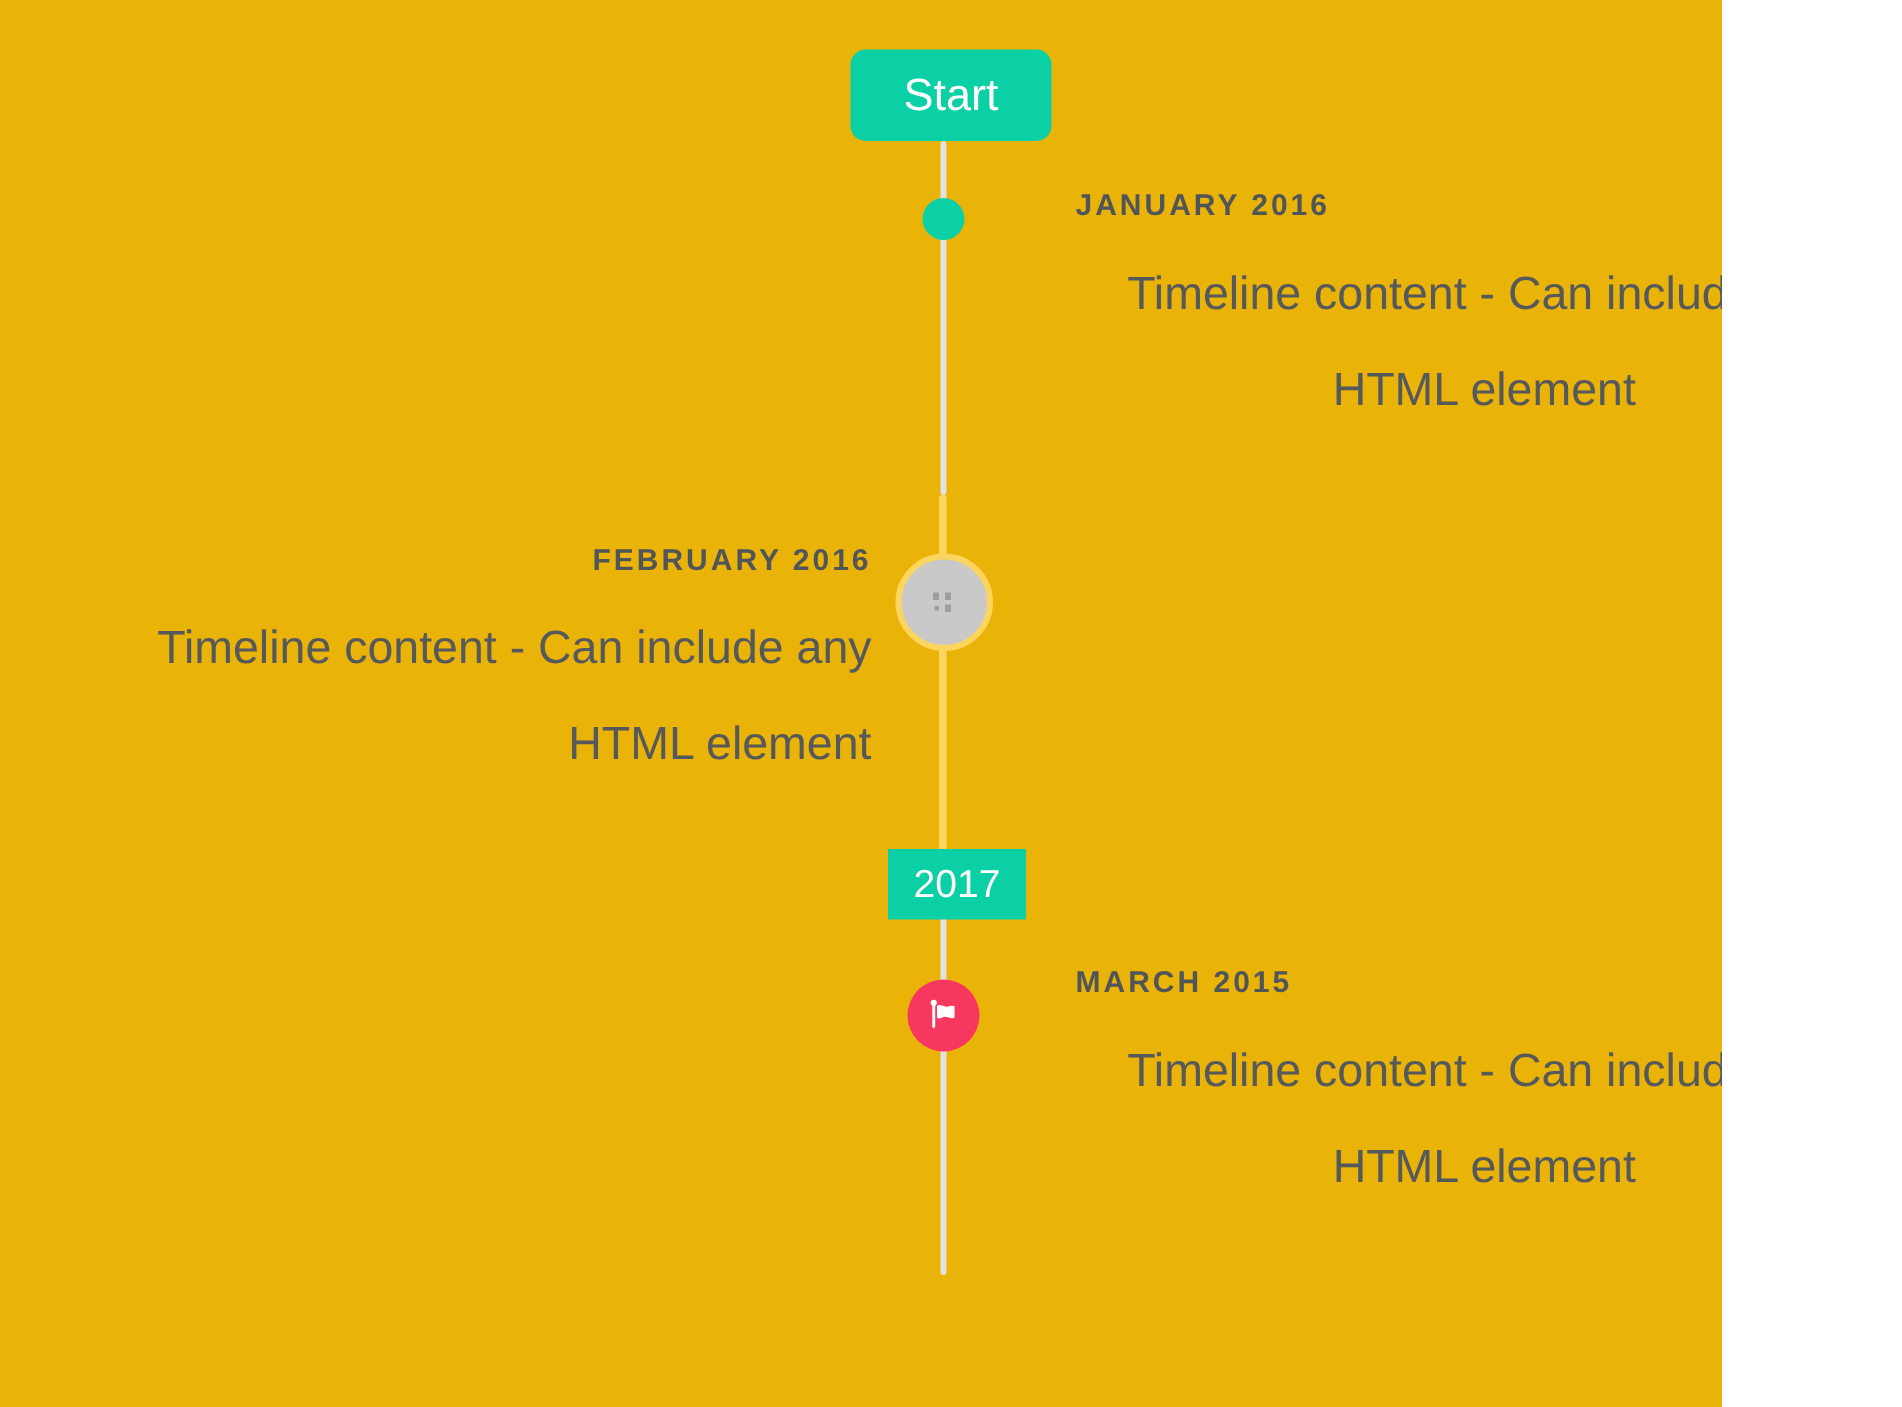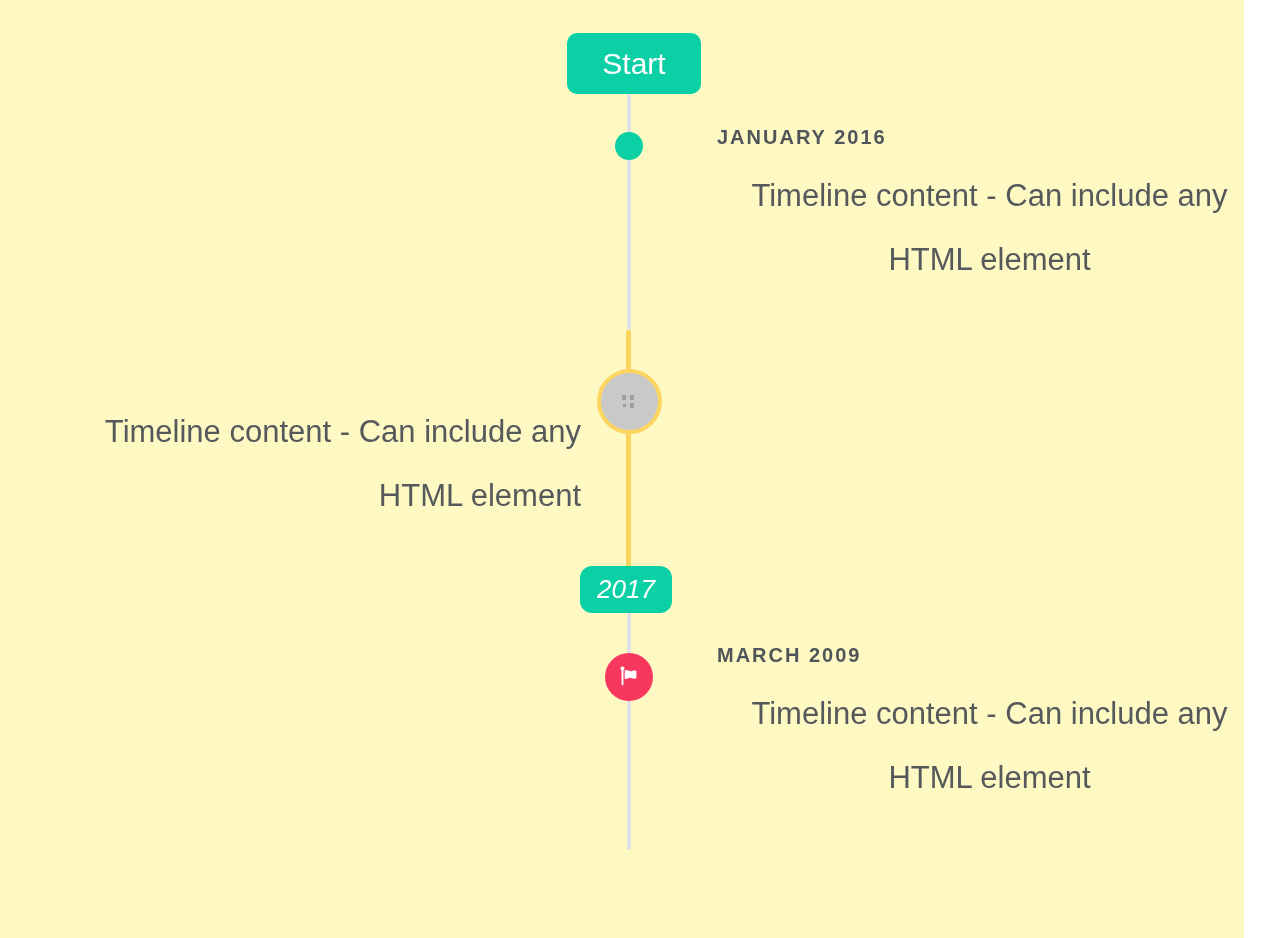--- a/index.html
+++ b/index.html
@@ -3,23 +3,23 @@
 <meta charset="utf-8">
 <style>
   html, body {
     margin: 0;
     padding: 0;
     background: #ffffff;
     font-family: "Liberation Sans", "DejaVu Sans", sans-serif;
   }
   .page {
     position: relative;
-    width: 1244px;
+    width: 1148px;
     height: 938px;
-    background: #fef9c3;
+    background: #eab308;
     overflow: hidden;
   }
   
   .line-seg {
     position: absolute;
     border-radius: 2px;
   }
   .line-gray { background: #e2e2e2; width: 4px; left: 627px; }
   .line-yellow { background: #fcd55f; width: 5px; left: 626px; }
   .seg-top    { top: 94px;  height: 236px; }
@@ -31,21 +31,21 @@
     background: #0bd0a5;
     color: #ffffff;
     border-radius: 10px;
     display: flex;
     align-items: center;
     justify-content: center;
     box-sizing: border-box;
     z-index: 3;
   }
   .badge-start { left: 567px; top: 33px;  width: 134px; height: 61px; font-size: 30px; }
-  .badge-year  { left: 580px; top: 566px; width: 92px;  height: 47px; font-size: 26px; border-radius: 12px; font-style: italic; }
+  .badge-year  { left: 592px; top: 566px; width: 92px;  height: 47px; font-size: 26px; border-radius: 0; }
   .badge-end   { left: 575px; top: 849px; width: 108px; height: 62px; font-size: 30px; }
   
   .marker {
     position: absolute;
     border-radius: 50%;
     box-sizing: border-box;
     z-index: 2;
     display: flex;
     align-items: center;
     justify-content: center;
@@ -119,30 +119,31 @@
   <div class="event-body side-right b-jan">Timeline content - Can include any HTML element</div>
 
   <div class="marker marker-photo">
     <span class="glyph-grid">
       <span class="g1"></span>
         <span class="g2"></span>
         <span class="g3"></span>
         <span class="g4"></span>
     </span>
   </div>
+  <div class="event-title side-left t-feb">FEBRUARY 2016</div>
   <div class="event-body side-left b-feb">Timeline content - Can include any HTML element</div>
 
   <div class="badge badge-year">
     <span>2017</span>
   </div>
 
   <div class="marker marker-flag">
     <svg width="26" height="26" viewBox="0 0 24 24">
       <circle cx="6" cy="4.2" r="1.9" fill="#ffffff"></circle>
       <rect x="5.1" y="4.2" width="1.8" height="15.5" rx="0.9" fill="#ffffff"></rect>
       <path d="M8 6.2 C10.3 4.4, 12.3 7.4, 14.8 6.4 C16.4 5.8, 17.6 5.8, 18.8 6.3 L18.8 13.2 C16.4 14.7, 14.2 11.7, 11.2 13.2 C9.9 13.9, 8.9 13.9, 8 13.5 Z" fill="#ffffff"></path>
     </svg>
   </div>
-  <div class="event-title side-right t-mar">MARCH 2009</div>
+  <div class="event-title side-right t-mar">MARCH 2015</div>
   <div class="event-body side-right b-mar">Timeline content - Can include any HTML element</div>
 
 
 </div>
 
 </body></html>

